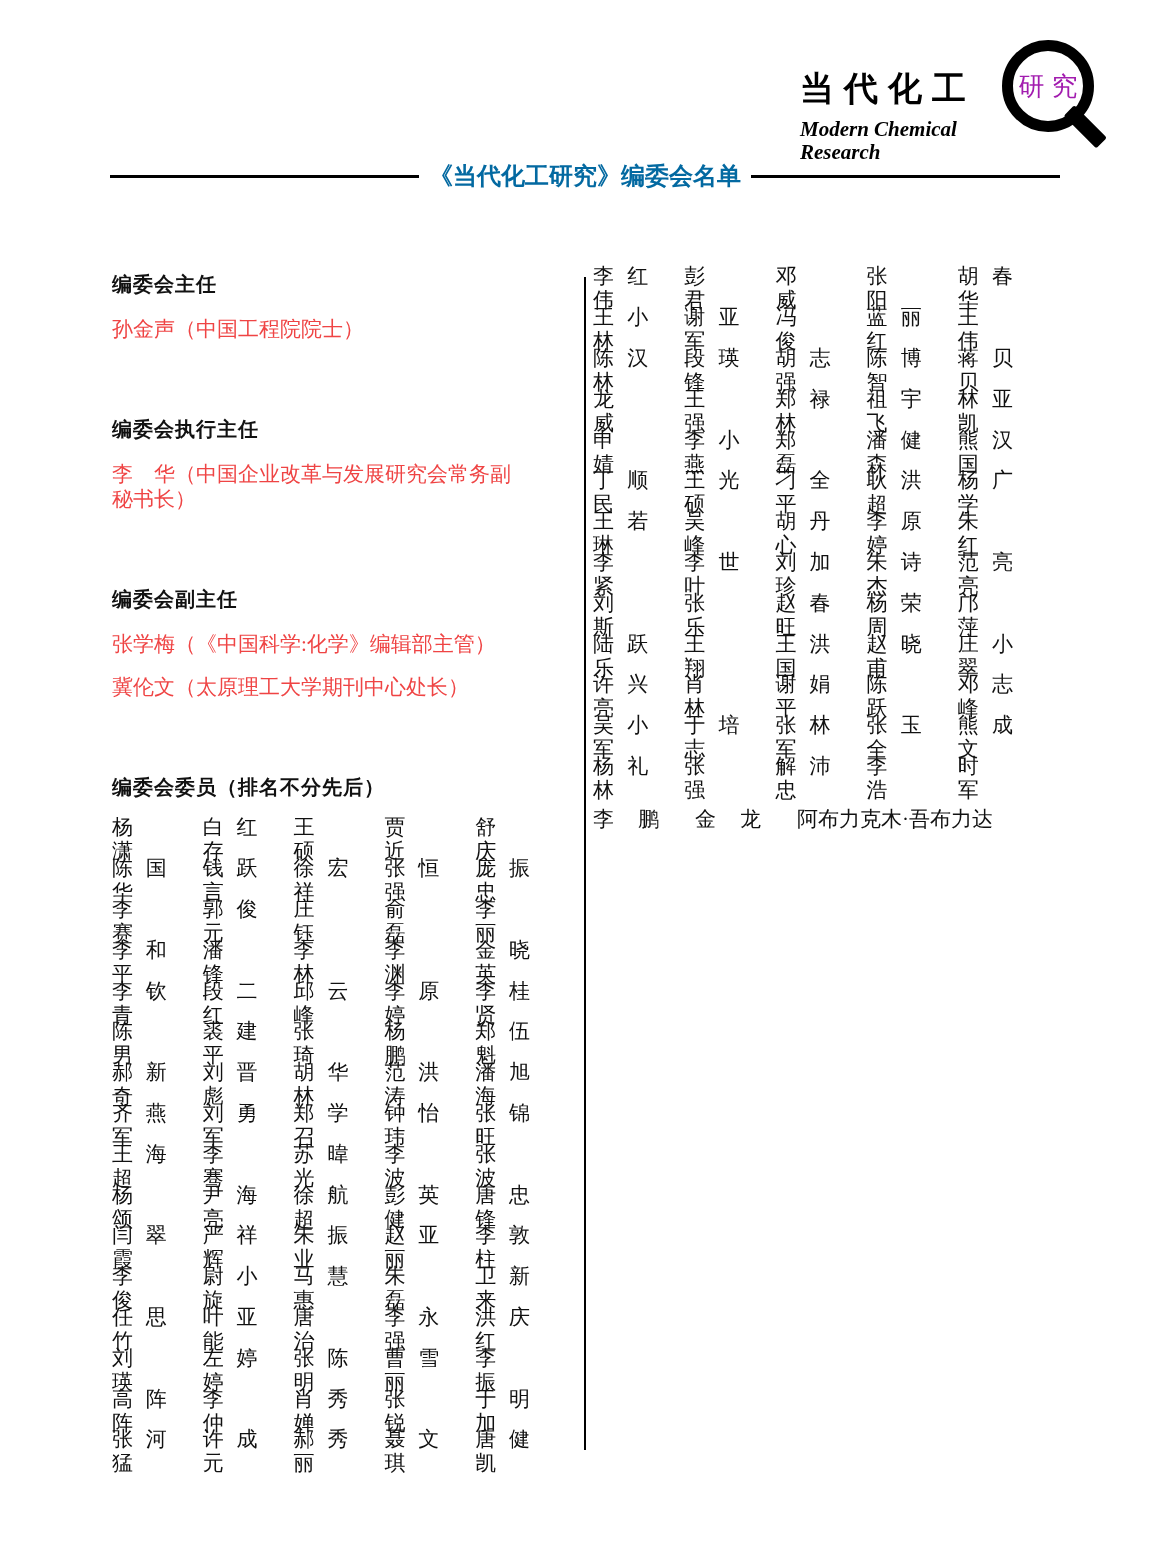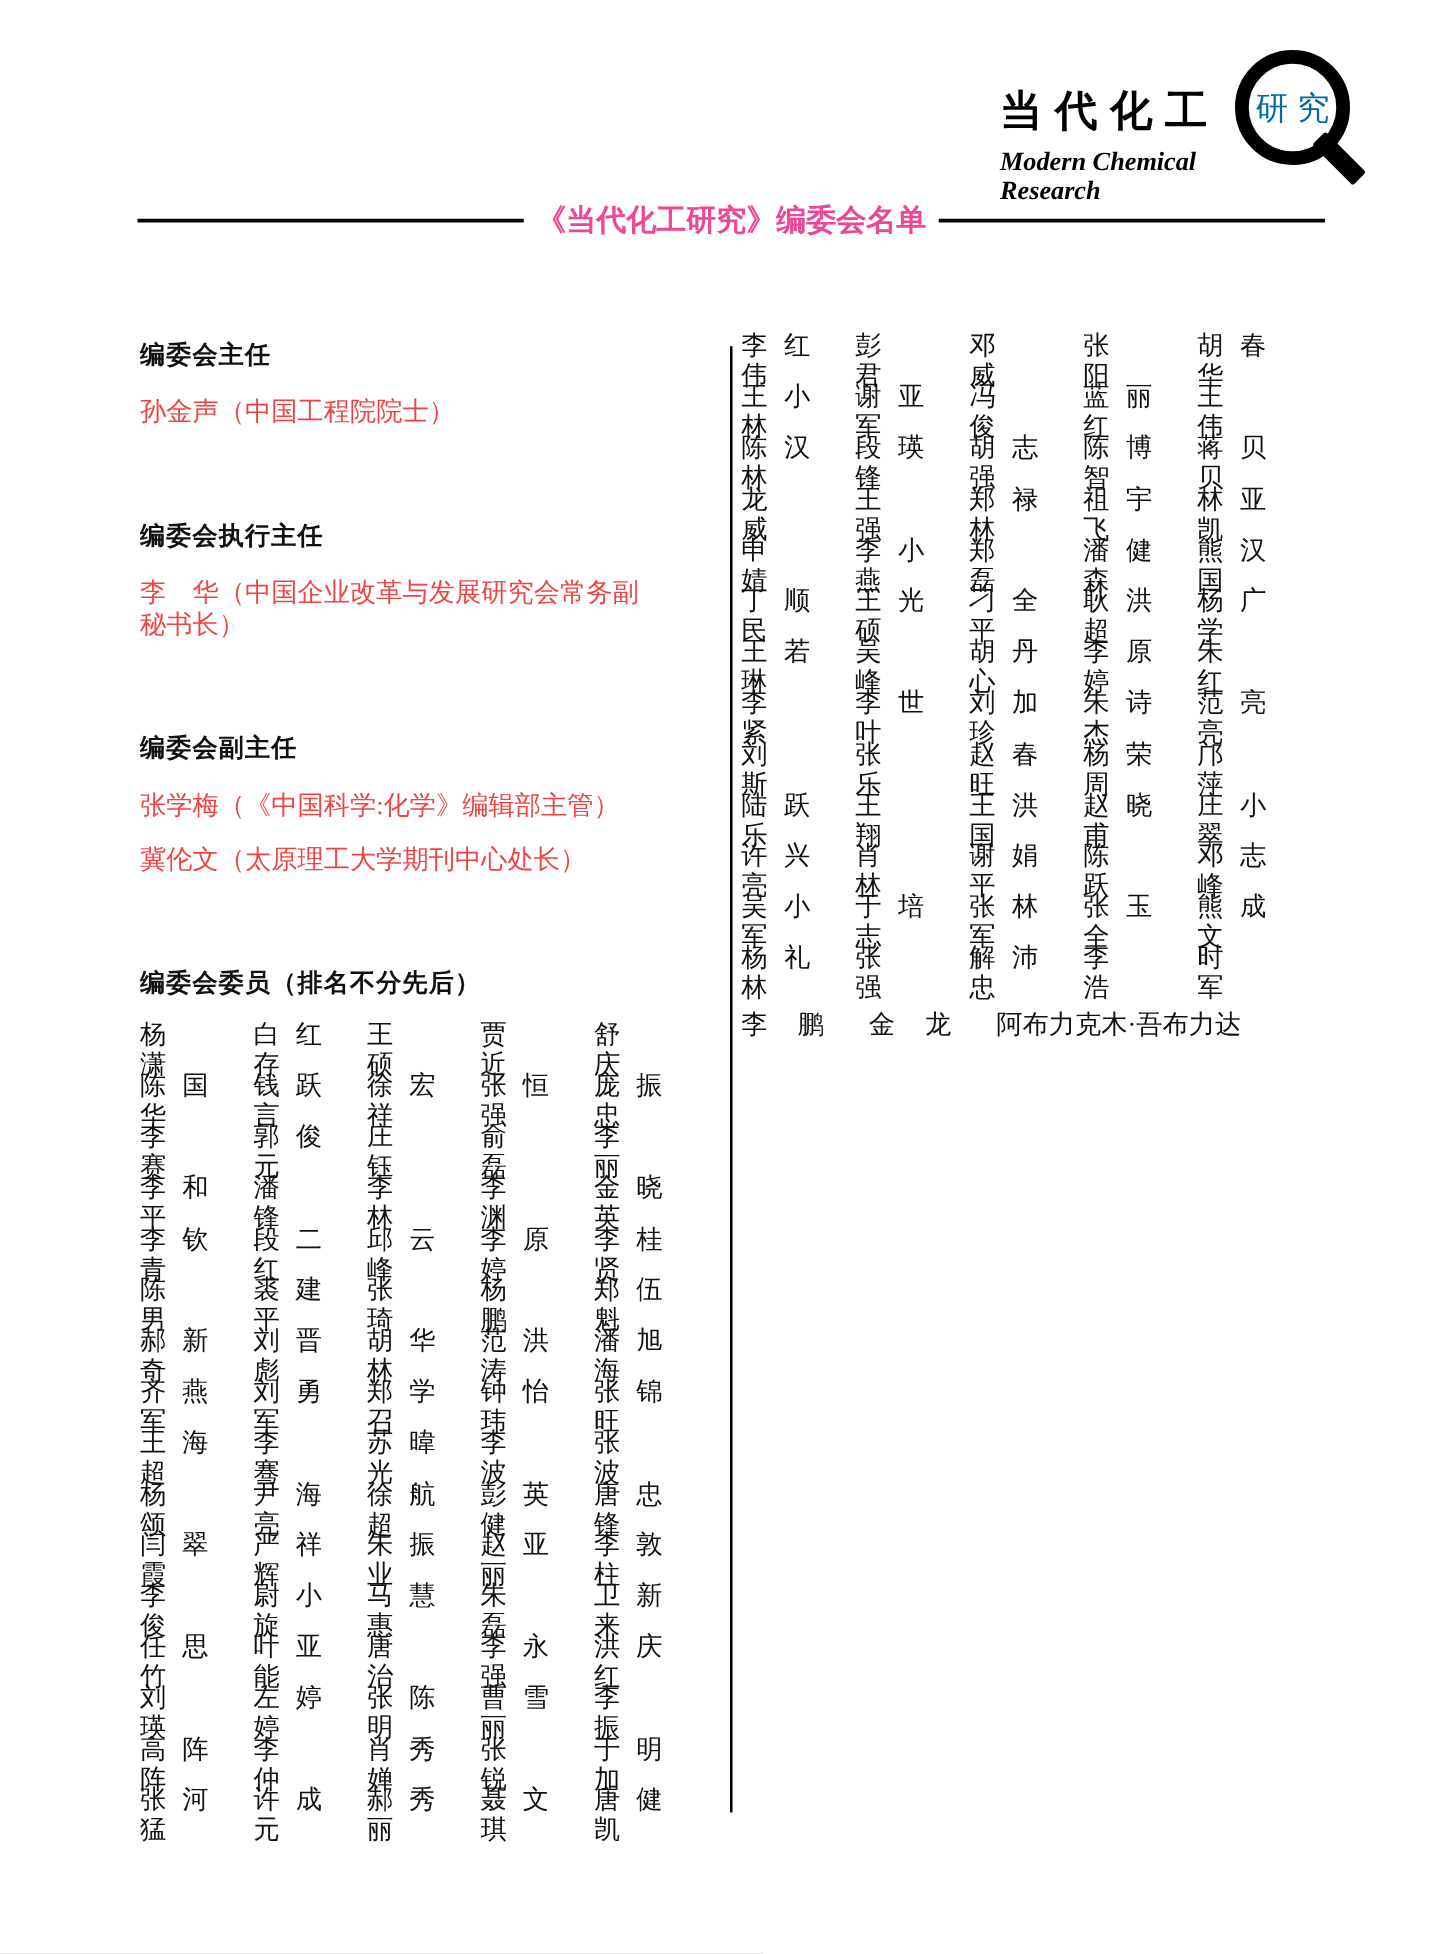--- a/index.html
+++ b/index.html
@@ -3,52 +3,52 @@
 <meta charset="utf-8">
 <style>
   * { margin:0; padding:0; box-sizing:border-box; }
   body { background:#888; font-family:"Liberation Serif","DejaVu Serif",serif; }
   .page {
     position:relative; width:1160px; height:1563px; margin:0 auto;
     background:#ffffff; color:#1a1a1a; overflow:hidden;
   }
 
   
-  .logo { position:absolute; left:800px; top:40px; display:flex; align-items:flex-start; gap:12px; }
+  .logo { position:absolute; left:800px; top:40px; display:flex; align-items:flex-start; gap:26px; }
   .logo-left { display:flex; flex-direction:column; }
   .logo-cn {
     margin-top:26px; font-family:"Liberation Sans","DejaVu Sans",sans-serif;
     font-size:34px; font-weight:600; letter-spacing:10px; white-space:nowrap; color:#000;
   }
   .logo-en {
     margin-top:6px; font-style:italic; font-weight:bold; font-size:21px;
     line-height:23px; text-align:left; color:#000;
   }
   .lens {
     position:relative; width:92px; height:92px; border:11px solid #000; border-radius:50%;
     display:flex; align-items:center; justify-content:center; background:#fff;
   }
   .lens-label {
     font-family:"Liberation Sans","DejaVu Sans",sans-serif;
-    font-size:26px; letter-spacing:7px; padding-left:7px; font-weight:500; color:#0369a1; white-space:nowrap;
+    font-size:26px; letter-spacing:7px; padding-left:7px; font-weight:500; color:#a21caf; white-space:nowrap;
   }
   .lens-handle {
     position:absolute; width:46px; height:15px; background:#000; border-radius:2px;
     right:-32px; bottom:3px; transform:rotate(45deg); transform-origin:left center;
   }
 
   
   .title-row {
     position:absolute; left:110px; width:950px; top:160px;
     display:flex; align-items:center;
   }
   .t-rule { flex:1; height:3px; background:#000; }
   .page-title {
     margin:0 10px; font-family:"Liberation Sans","DejaVu Sans",sans-serif;
-    font-size:24px; font-weight:bold; white-space:nowrap; color:#ec4899;
+    font-size:24px; font-weight:bold; white-space:nowrap; color:#0369a1;
   }
 
   
   .left-col  { position:absolute; left:112px; top:272px; width:418px; }
   .right-col { position:absolute; left:593px; top:268px; width:420px; }
   .v-divider { position:absolute; left:584px; top:277px; width:2px; height:1173px; background:#000; }
 
   .sec-heading {
     font-family:"Liberation Sans","DejaVu Sans",sans-serif;
     font-size:20px; font-weight:bold; letter-spacing:1px; line-height:24px; color:#111;

